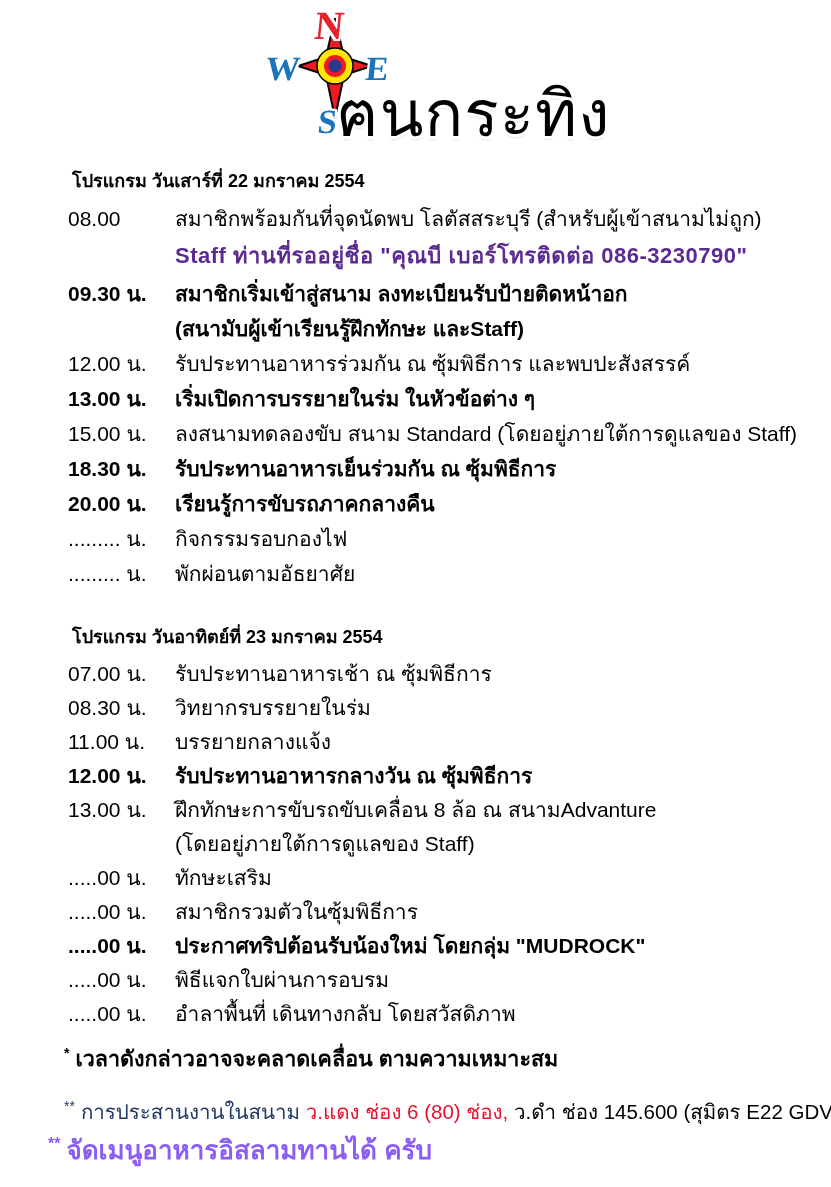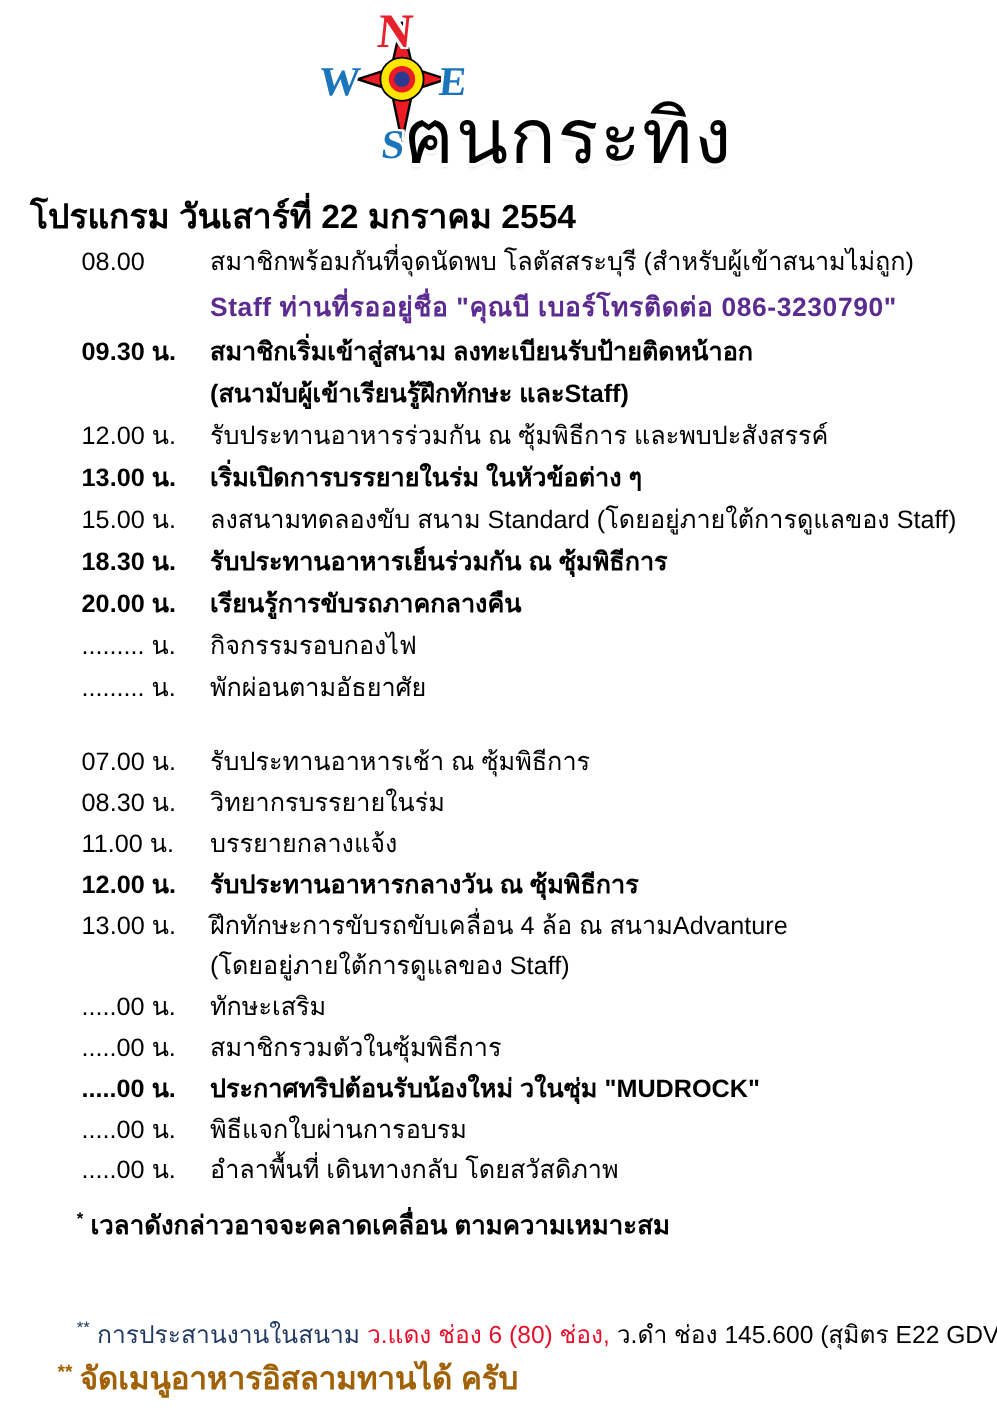--- a/index.html
+++ b/index.html
@@ -31,22 +31,22 @@
     letter-spacing:1px; white-space:nowrap;
     font-family:"DejaVu Sans", sans-serif;
     text-shadow:-3px 0 #fff, 3px 0 #fff, 0 -3px #fff, 0 3px #fff,
                 -2px -2px #fff, 2px 2px #fff, -2px 2px #fff, 2px -2px #fff,
                 0 4px 2px rgba(0,0,0,0.12);
   }
 
   
   .content { position:absolute; left:0; top:163px; width:831px; }
   .sec-header {
-    font-weight:bold; font-size:28px;
-    padding-left:25px; height:38px; line-height:36px;
+    font-weight:bold; font-size:18px;
+    padding-left:72px; height:38px; line-height:36px;
     white-space:nowrap;
   }
   .row { display:flex; padding-left:68px; height:35px; line-height:35px; font-size:21px; white-space:nowrap; }
   .row .time { flex:0 0 107px; width:107px; }
   .row .desc { flex:1; }
   .row.bold { font-weight:bold; }
   .row.staff {
     color:#5b2b8f; font-weight:bold; font-size:22px;
     letter-spacing:0.5px; height:40px; line-height:40px;
   }
@@ -64,21 +64,21 @@
   .footer-line1 {
     padding-left:32px; font-weight:normal; font-size:20.5px;
     height:36px; line-height:36px; white-space:nowrap;margin-left:32px;
   }
   .footer-line1 .navy { color:#1f3864; }
   .footer-line1 .red  { color:#e8112d; }
   .footer-line1 .blk  { color:#000; }
   .footer-line1 sup   { color:#1f3864; }
   .footer-line2 {
     padding-left:48px; font-weight:bold; font-size:26px;
-    color:#a16207; height:40px; line-height:40px; white-space:nowrap;
+    color:#8b5cf6; height:40px; line-height:40px; white-space:nowrap;
   }
   .footer-line2 sup { font-size:16px; }
 </style>
 </head>
 <body>
 
 <div class="logo">
   <svg class="compass-svg" width="150" height="130" viewBox="0 0 150 130">
     <polygon points="57,0 66,39 94,48 66,57 57,100 48,57 20,48 48,39" fill="#ed1c24" stroke="#000" stroke-width="2"></polygon>
     <circle cx="57" cy="48" r="18" fill="#ffe600" stroke="#000" stroke-width="1.5"></circle>
@@ -136,57 +136,58 @@
     <span class="time">......... น.</span>
     <span class="desc">กิจกรรมรอบกองไฟ</span>
   </div>
   <div class="row">
     <span class="time">......... น.</span>
     <span class="desc">พักผ่อนตามอัธยาศัย</span>
   </div>
 
   <div class="spacer-lg"></div>
 
+  <div class="sec-header">โปรแกรม วันอาทิตย์ที่ 23 มกราคม 2554</div>
 
   <div class="p2">
     <div class="row">
       <span class="time">07.00 น.</span>
       <span class="desc">รับประทานอาหารเช้า ณ ซุ้มพิธีการ</span>
     </div>
     <div class="row">
       <span class="time">08.30 น.</span>
       <span class="desc">วิทยากรบรรยายในร่ม</span>
     </div>
     <div class="row">
       <span class="time">11.00 น.</span>
       <span class="desc">บรรยายกลางแจ้ง</span>
     </div>
     <div class="row bold">
       <span class="time">12.00 น.</span>
       <span class="desc">รับประทานอาหารกลางวัน ณ ซุ้มพิธีการ</span>
     </div>
     <div class="row">
       <span class="time">13.00 น.</span>
-      <span class="desc">ฝึกทักษะการขับรถขับเคลื่อน 4 ล้อ ณ สนามAdvanture</span>
+      <span class="desc">ฝึกทักษะการขับรถขับเคลื่อน 8 ล้อ ณ สนามAdvanture</span>
     </div>
     <div class="row">
       <span class="time"></span>
       <span class="desc">(โดยอยู่ภายใต้การดูแลของ Staff)</span>
     </div>
     <div class="row">
       <span class="time">.....00 น.</span>
       <span class="desc">ทักษะเสริม</span>
     </div>
     <div class="row">
       <span class="time">.....00 น.</span>
       <span class="desc">สมาชิกรวมตัวในซุ้มพิธีการ</span>
     </div>
     <div class="row bold">
       <span class="time">.....00 น.</span>
-      <span class="desc">ประกาศทริปต้อนรับน้องใหม่ วในซุ่ม "MUDROCK"</span>
+      <span class="desc">ประกาศทริปต้อนรับน้องใหม่ โดยกลุ่ม "MUDROCK"</span>
     </div>
     <div class="row">
       <span class="time">.....00 น.</span>
       <span class="desc">พิธีแจกใบผ่านการอบรม</span>
     </div>
     <div class="row">
       <span class="time">.....00 น.</span>
       <span class="desc">อำลาพื้นที่ เดินทางกลับ โดยสวัสดิภาพ</span>
     </div>
   </div>

